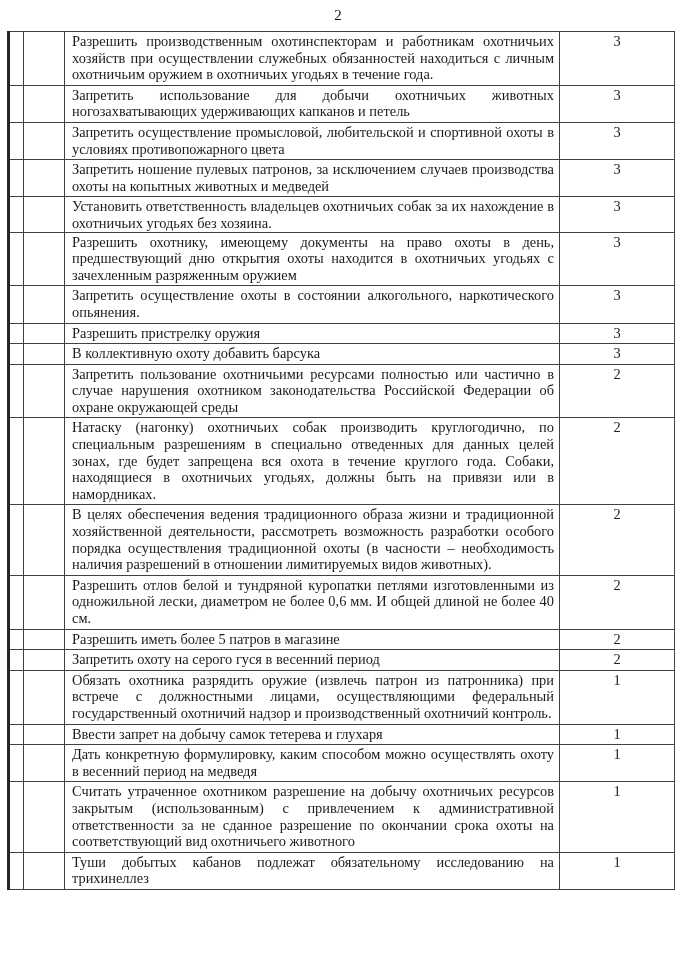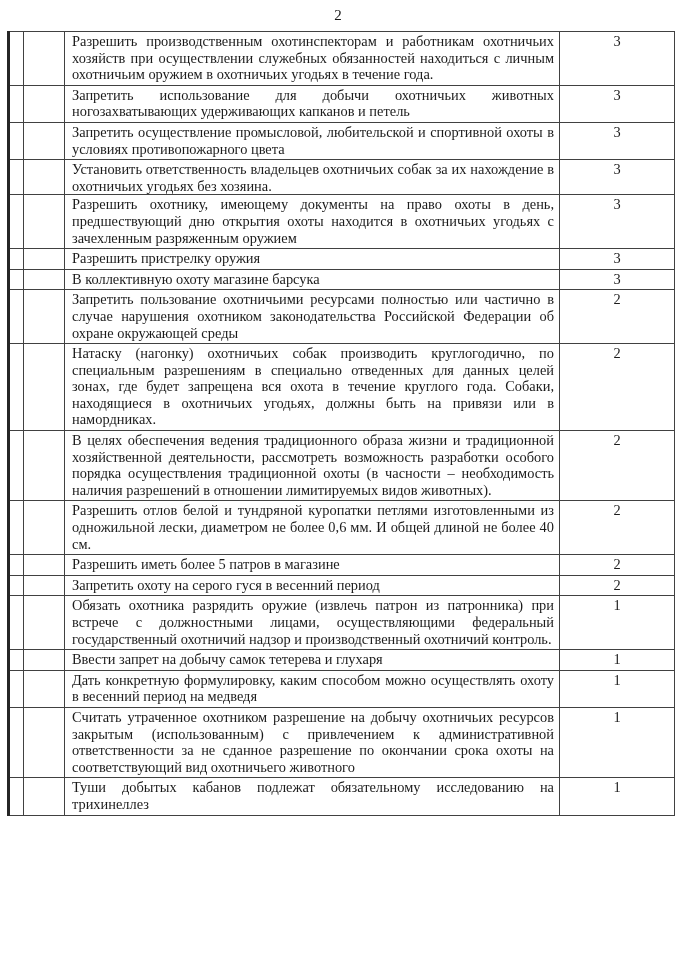--- a/index.html
+++ b/index.html
@@ -76,42 +76,54 @@
           <td class="c2"></td>
           <td class="c3">Запретить использование для добычи охотничьих животных ногозахватывающих удерживающих капканов и петель</td>
           <td class="c4">3</td>
         </tr>
         <tr>
           <td class="c1"></td>
           <td class="c2"></td>
           <td class="c3">Запретить осуществление промысловой, любительской и спортивной охоты в условиях противопожарного цвета</td>
           <td class="c4">3</td>
         </tr>
+        <tr>
+          <td class="c1"></td>
+          <td class="c2"></td>
+          <td class="c3">Запретить ношение пулевых патронов, за исключением случаев производства охоты на копытных животных и медведей</td>
+          <td class="c4">3</td>
+        </tr>
         <tr class="spacer">
           <td class="c1"></td>
           <td class="c2"></td>
           <td class="c3">Установить ответственность владельцев охотничьих собак за их нахождение в охотничьих угодьях без хозяина.</td>
           <td class="c4">3</td>
         </tr>
         <tr>
           <td class="c1"></td>
           <td class="c2"></td>
           <td class="c3">Разрешить охотнику, имеющему документы на право охоты в день, предшествующий дню открытия охоты находится в охотничьих угодьях с зачехленным разряженным оружием</td>
           <td class="c4">3</td>
         </tr>
         <tr>
           <td class="c1"></td>
           <td class="c2"></td>
+          <td class="c3">Запретить осуществление охоты в состоянии алкогольного, наркотического опьянения.</td>
+          <td class="c4">3</td>
+        </tr>
+        <tr>
+          <td class="c1"></td>
+          <td class="c2"></td>
           <td class="c3">Разрешить пристрелку оружия</td>
           <td class="c4">3</td>
         </tr>
         <tr>
           <td class="c1"></td>
           <td class="c2"></td>
-          <td class="c3">В коллективную охоту магазине барсука</td>
+          <td class="c3">В коллективную охоту добавить барсука</td>
           <td class="c4">3</td>
         </tr>
         <tr>
           <td class="c1"></td>
           <td class="c2"></td>
           <td class="c3">Запретить пользование охотничьими ресурсами полностью или частично в случае нарушения охотником законодательства Российской Федерации об охране окружающей среды</td>
           <td class="c4">2</td>
         </tr>
         <tr>
           <td class="c1"></td>

